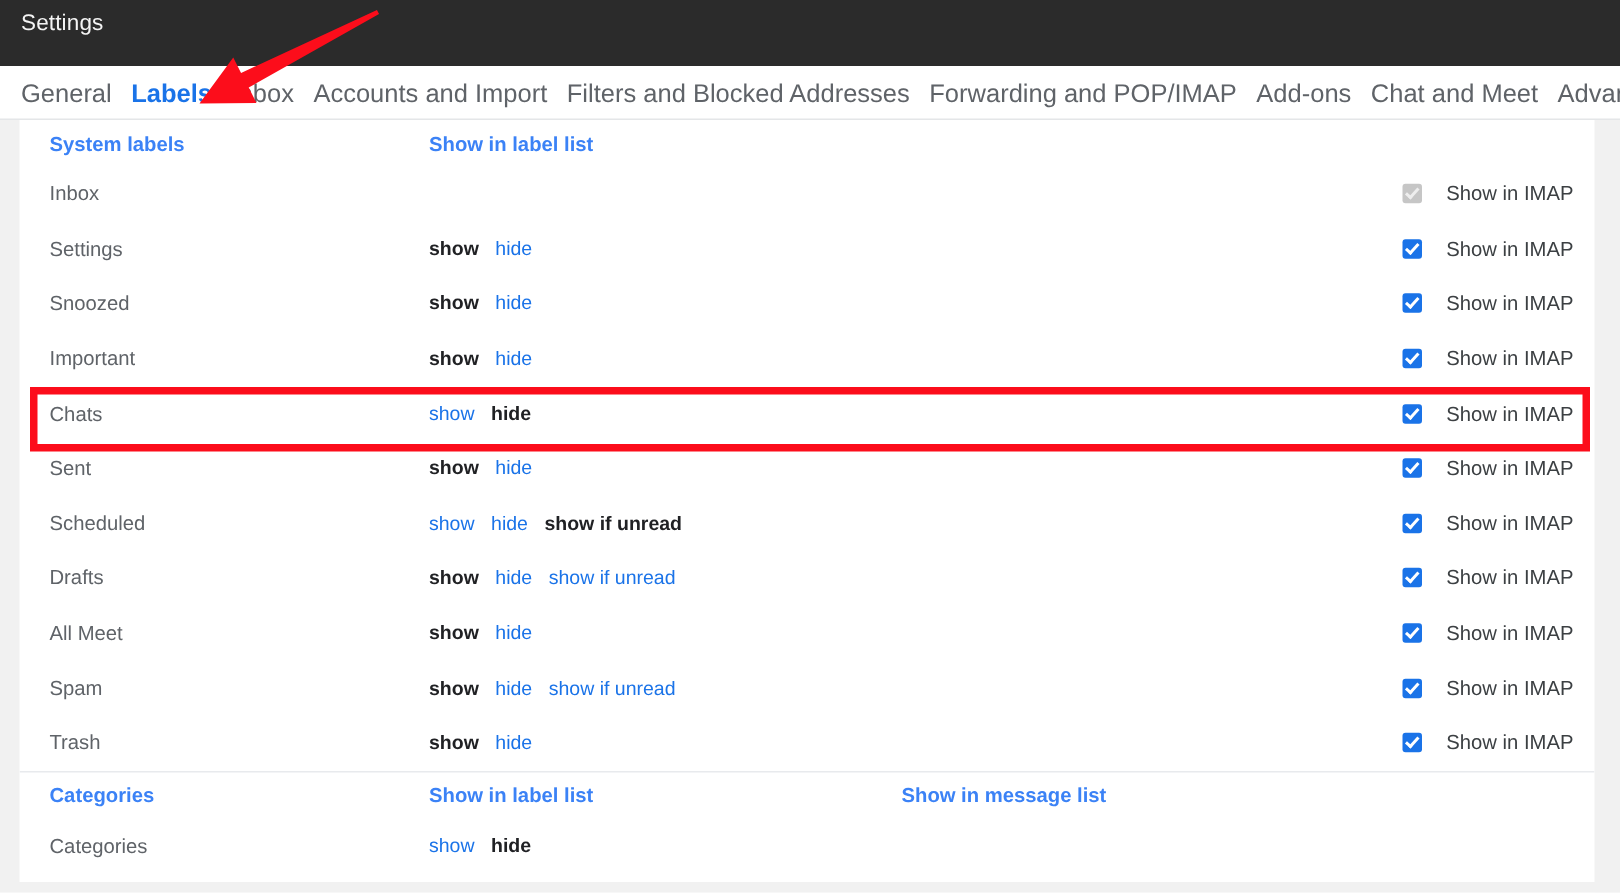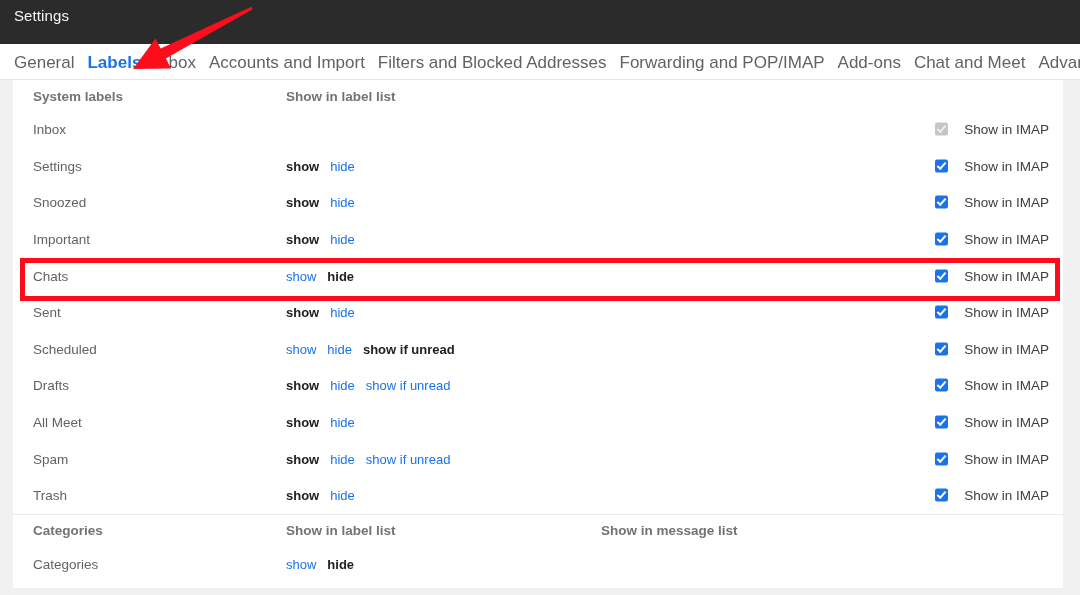--- a/index.html
+++ b/index.html
@@ -129,21 +129,21 @@
     position: absolute;
     left: 20px;
     top: 50%;
     transform: translateY(-50%);
     font-size: 13.5px;
     color: #5f6368;
     white-space: nowrap;
   }
   .header-row .cell-name,
   .header-row .cell-col {
-    color: #737373;
+    color: #3b82f6;
     font-weight: bold;
     font-size: 13.5px;
   }
 
   .cell-links {
     position: absolute;
     left: 273px;
     top: 50%;
     transform: translateY(-50%);
     white-space: nowrap;

